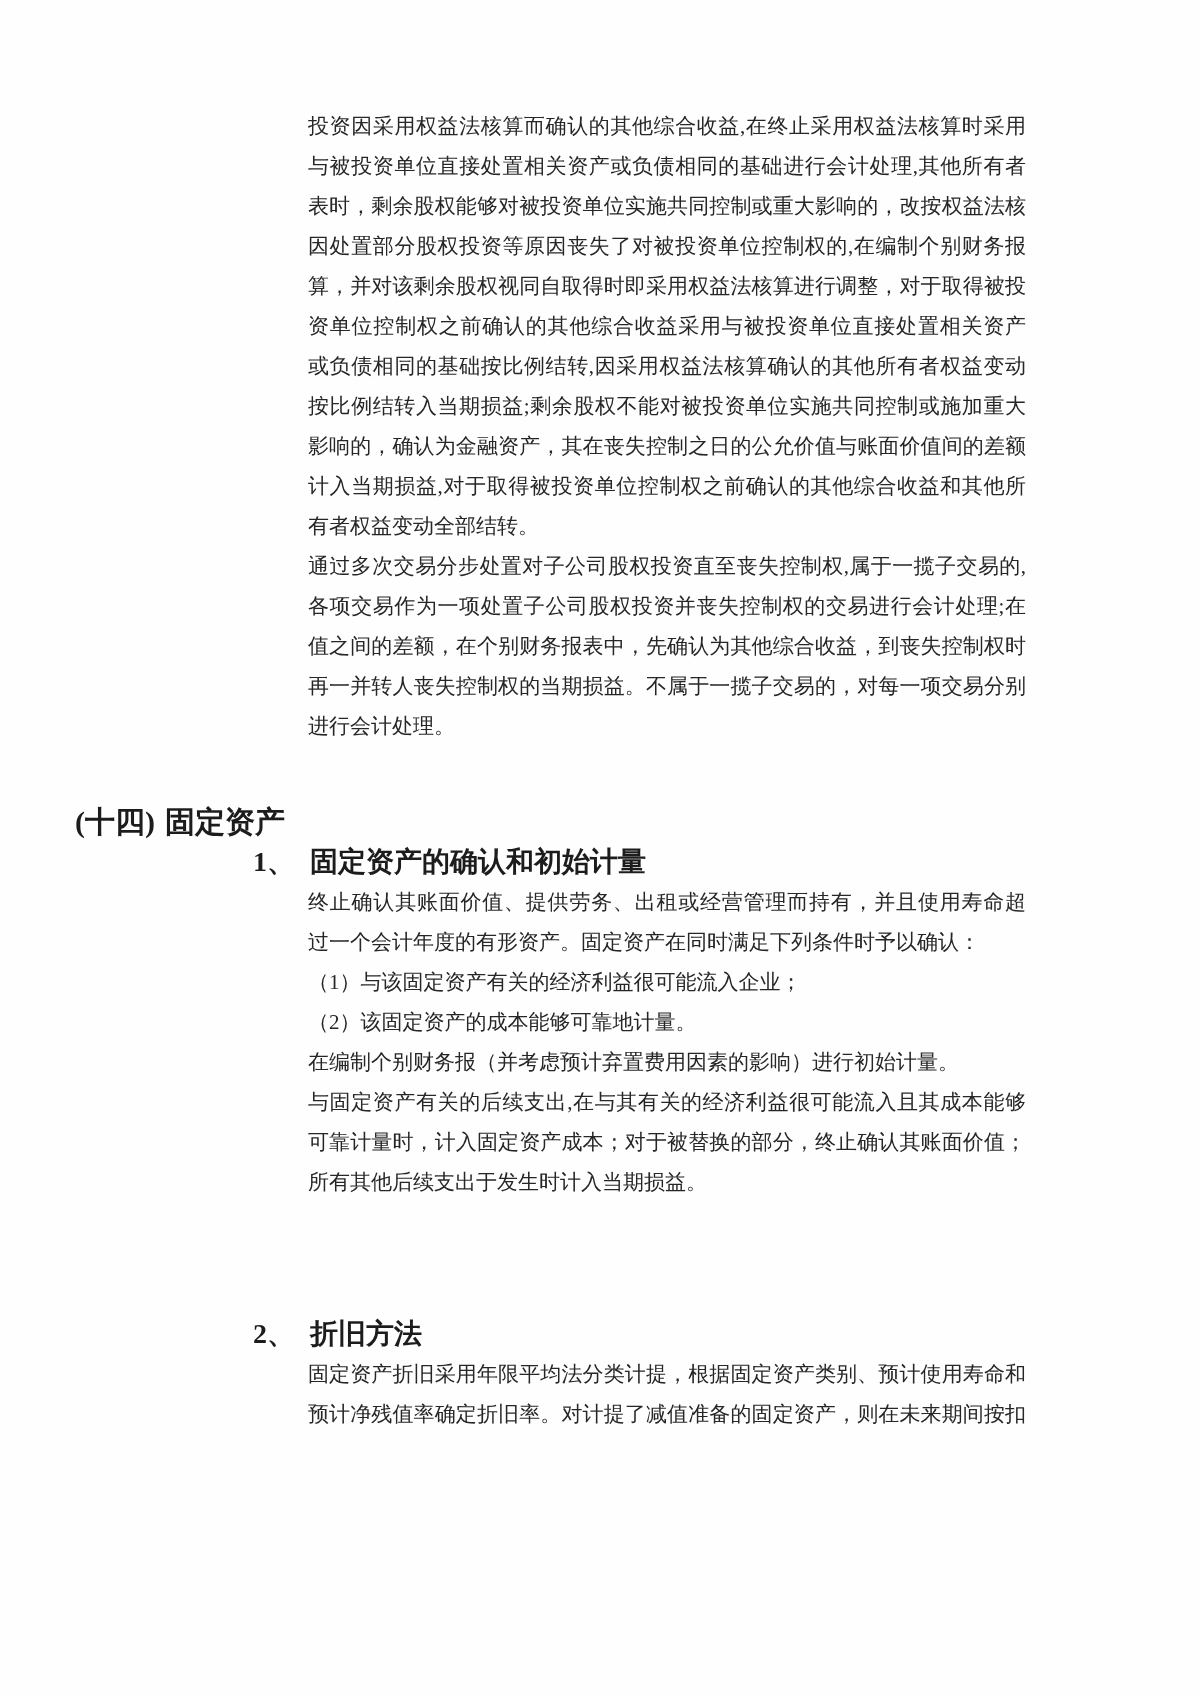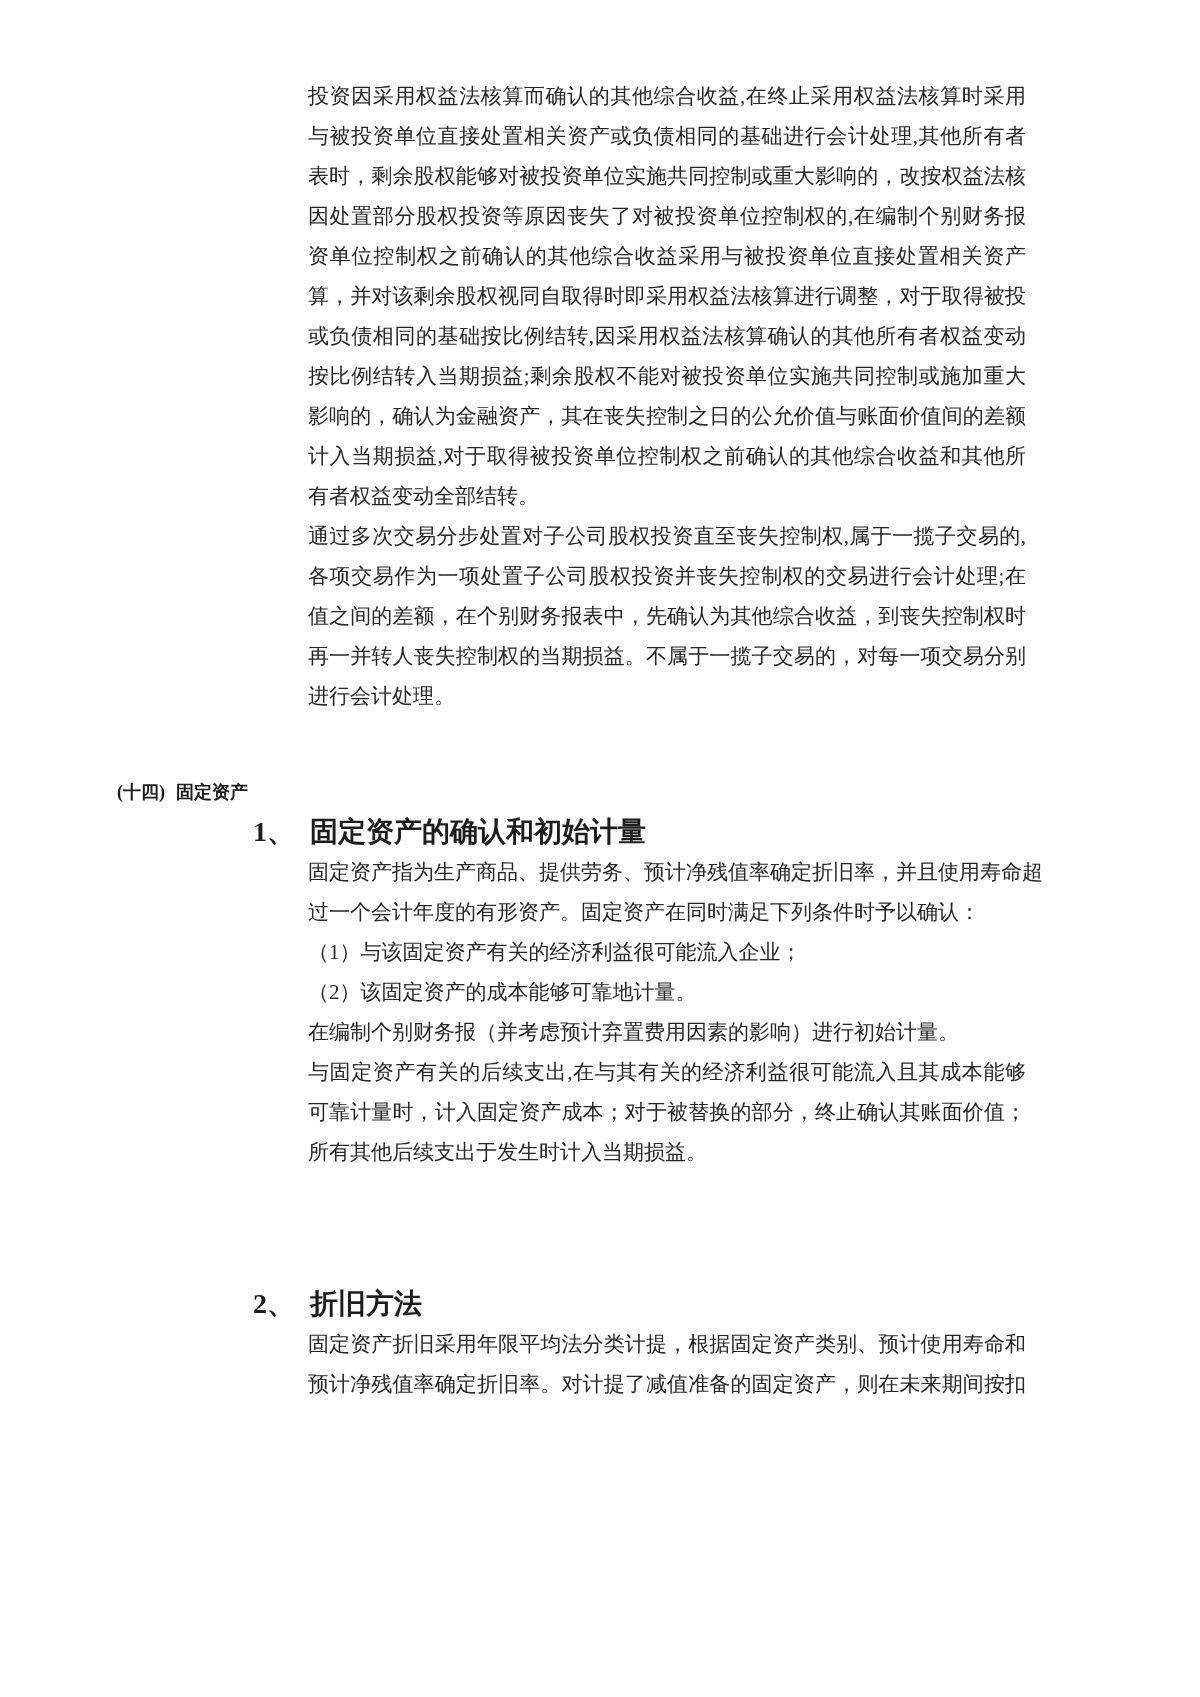--- a/index.html
+++ b/index.html
@@ -10,21 +10,21 @@
   .page {
     position: relative;
     width: 1200px;
     height: 1697px;
     background: #fefefe;
     font-family: "Liberation Serif", "DejaVu Serif", serif;
     color: #262626;
     overflow: hidden;
   }
   .content {
-    padding-top: 76px;
+    padding-top: 106px;
   }
   .body-block {
     margin-left: 308px;
     width: 718px;
     font-size: 21px;
     line-height: 40px;
   }
   .para { margin: 0; }
   .tline {
     height: 40px;
@@ -32,22 +32,22 @@
     text-align: justify;
     text-align-last: justify;
     overflow: visible;
   }
   .tline.pend {
     text-align: left;
     text-align-last: left;
   }
   .sec-heading {
     margin-top: 56px;
-    margin-left: 117px;
-    font-size: 18px;
+    margin-left: 75px;
+    font-size: 30px;
     font-weight: bold;
     line-height: 40px;
     color: #1c1c1c;
     white-space: nowrap;
   }
   .sec-heading .sec-num {
     display: inline-block;
     min-width: 49px;
     margin-right: 10px;
   }
@@ -74,22 +74,22 @@
   <div class="content">
 
     <div class="body-block">
         <div class="para">
           <div class="tline">投资因采用权益法核算而确认的其他综合收益,在终止采用权益法核算时采用</div>
           <div class="tline">与被投资单位直接处置相关资产或负债相同的基础进行会计处理,其他所有者</div>
         </div>
         <div class="para">
           <div class="tline">表时，剩余股权能够对被投资单位实施共同控制或重大影响的，改按权益法核</div>
           <div class="tline">因处置部分股权投资等原因丧失了对被投资单位控制权的,在编制个别财务报</div>
+          <div class="tline">算，并对该剩余股权视同自取得时即采用权益法核算进行调整，对于取得被投</div>
           <div class="tline">资单位控制权之前确认的其他综合收益采用与被投资单位直接处置相关资产</div>
-          <div class="tline">算，并对该剩余股权视同自取得时即采用权益法核算进行调整，对于取得被投</div>
           <div class="tline">或负债相同的基础按比例结转,因采用权益法核算确认的其他所有者权益变动</div>
           <div class="tline">按比例结转入当期损益;剩余股权不能对被投资单位实施共同控制或施加重大</div>
           <div class="tline">影响的，确认为金融资产，其在丧失控制之日的公允价值与账面价值间的差额</div>
           <div class="tline">计入当期损益,对于取得被投资单位控制权之前确认的其他综合收益和其他所</div>
           <div class="tline pend">有者权益变动全部结转。</div>
         </div>
         <div class="para">
           <div class="tline">通过多次交易分步处置对子公司股权投资直至丧失控制权,属于一揽子交易的,</div>
           <div class="tline">各项交易作为一项处置子公司股权投资并丧失控制权的交易进行会计处理;在</div>
           <div class="tline">值之间的差额，在个别财务报表中，先确认为其他综合收益，到丧失控制权时</div>
@@ -101,21 +101,21 @@
     <div class="sec-heading">
       <span class="sec-num">(十四)</span><span>固定资产</span>
     </div>
 
     <div class="sub-heading">
       <span class="sub-num">1、</span><span>固定资产的确认和初始计量</span>
     </div>
 
     <div class="body-block">
         <div class="para">
-          <div class="tline">固定资产指为生产商品、提供劳务、预计净残值率确定折旧率，并且使用寿命超</div>
+          <div class="tline">终止确认其账面价值、提供劳务、出租或经营管理而持有，并且使用寿命超</div>
           <div class="tline pend">过一个会计年度的有形资产。固定资产在同时满足下列条件时予以确认：</div>
         </div>
         <div class="para">
           <div class="tline pend">（1）与该固定资产有关的经济利益很可能流入企业；</div>
         </div>
         <div class="para">
           <div class="tline pend">（2）该固定资产的成本能够可靠地计量。</div>
         </div>
         <div class="para">
           <div class="tline pend">在编制个别财务报（并考虑预计弃置费用因素的影响）进行初始计量。</div>

